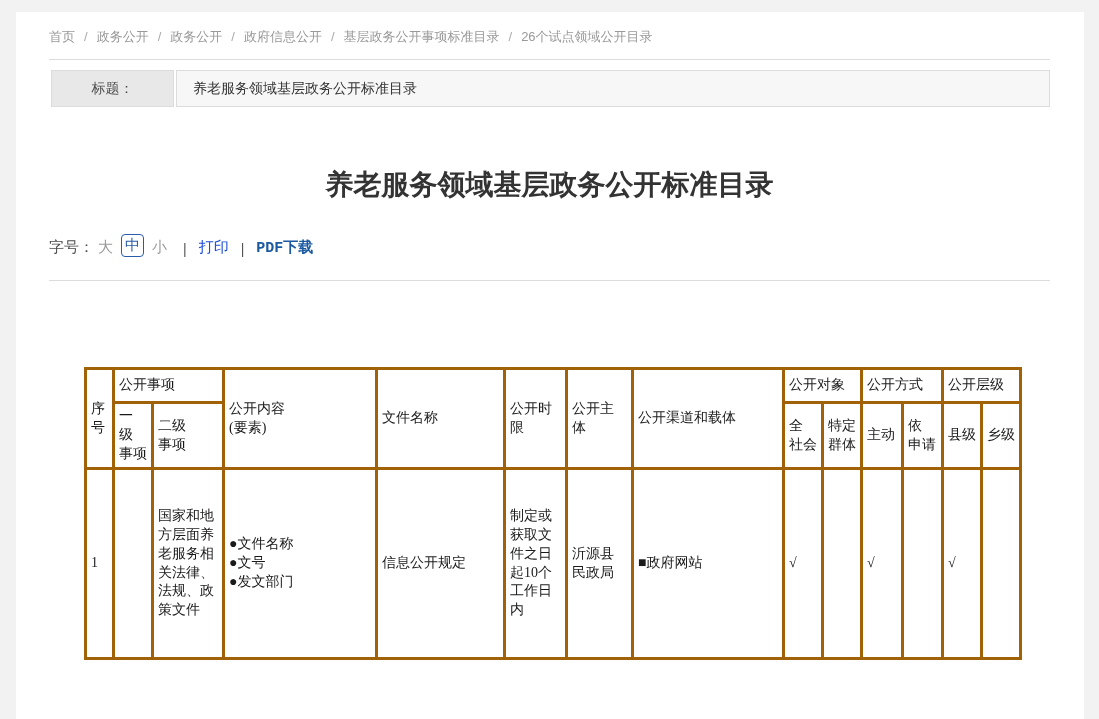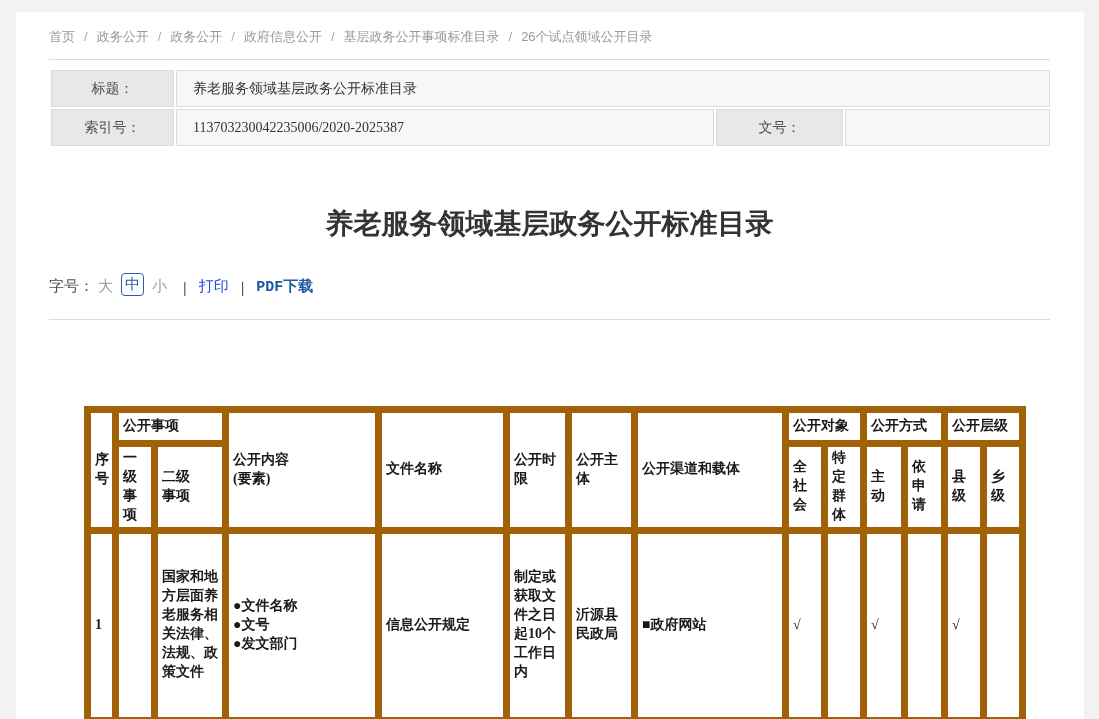--- a/index.html
+++ b/index.html
@@ -100,22 +100,22 @@
     margin-left: 35px;
     width: 935px;
     border-collapse: collapse;
     table-layout: fixed;
     font-size: 14px;
     color: #1a1a1a;
     font-family: "Liberation Serif", "DejaVu Serif", serif;
     line-height: 1.35;
   }
   .data-table th, .data-table td {
-    border: 7px solid #a16207;
-    font-weight: bold;
+    border: 3px solid #a16207;
+    font-weight: normal;
     text-align: left;
     vertical-align: middle;
     padding: 2px 4px;
     white-space: pre-line;
     word-break: break-all;
     overflow: hidden;
   }
   .data-table thead tr.h1 th { height: 34px; }
   .data-table thead tr.h2 th { height: 66px; }
   .data-table tbody tr { height: 190px; }
@@ -136,26 +136,20 @@
       <colgroup>
         <col style="width:123px">
           <col style="width:538px">
           <col style="width:127px">
           <col style="width:205px">
       </colgroup>
       <tbody>
           <tr>
         <td class="label">标题：</td>
         <td class="value" colspan="3">养老服务领域基层政务公开标准目录</td>
-      </tr>
-      <tr>
-        <td class="label">索引号：</td>
-        <td class="value">113703230042235006/2020-2025387</td>
-        <td class="label">文号：</td>
-        <td class="value"></td>
       </tr>
     </tbody>
       </table>
 
     <h1 class="article-title">养老服务领域基层政务公开标准目录</h1>
 
     <div class="article-bar">
       <div class="tools">
         <span class="fz-label">字号：</span>
         <a class="fz-btn">大</a>

